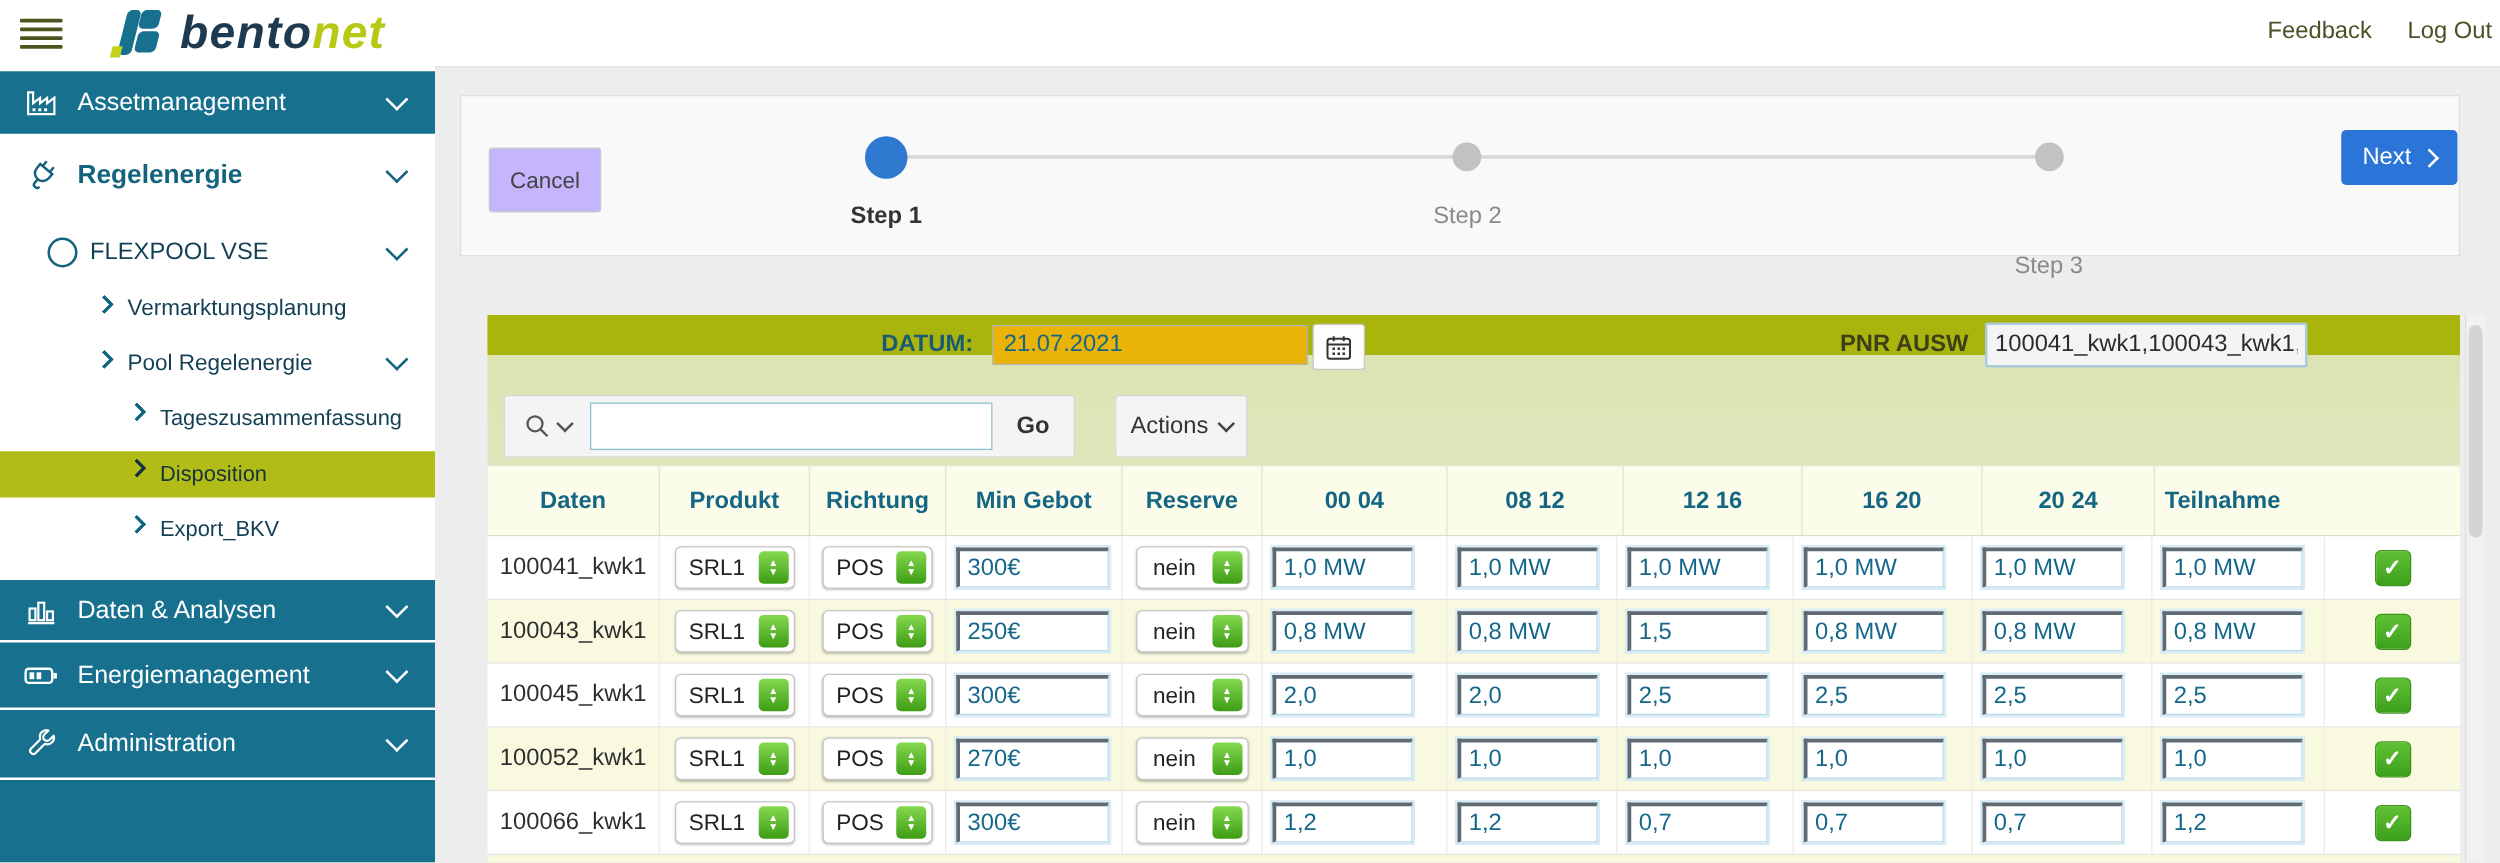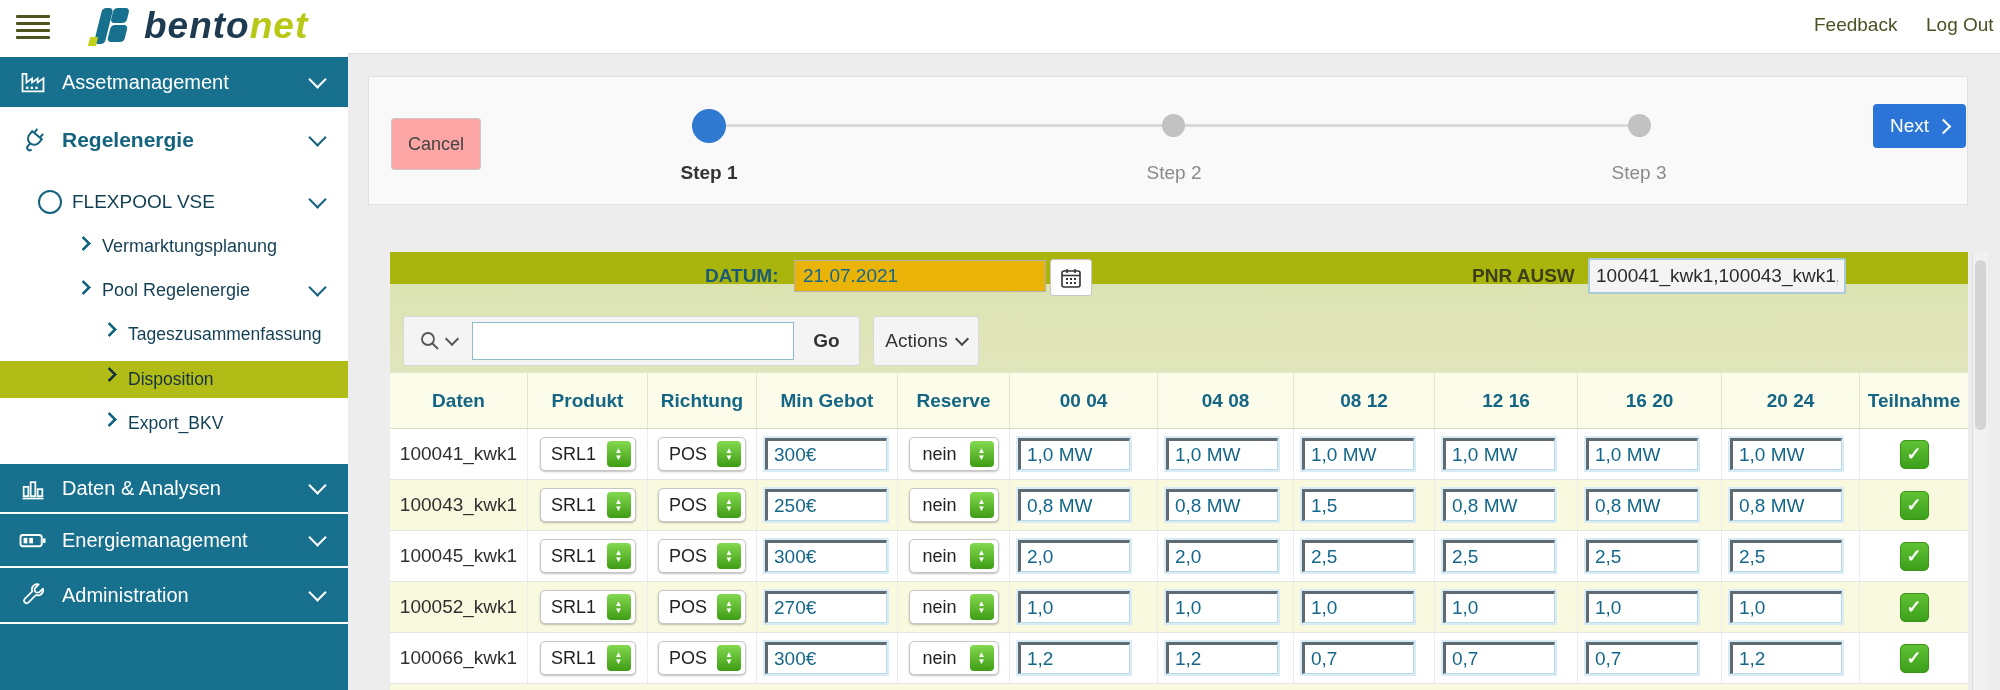--- a/index.html
+++ b/index.html
@@ -46,48 +46,48 @@
   .tree-txt1{position:absolute;left:102px;}
   .tree-chev2{position:absolute;left:104px;top:8px;}
   .tree-txt2{position:absolute;left:128px;font-size:17.5px;}
   #sb-disp .tree-txt2{color:#17323f;}
   #sb-daten{top:411px;height:48px;}
   #sb-ener{top:461px;height:52px;}
   #sb-admin{top:515px;height:54px;}
   #sb-fill{position:absolute;top:571px;height:66px;width:348px;background:#17708d;}
   
   #wizard{position:absolute;left:368px;top:76px;width:1600px;height:129px;background:#f9f9f9;border:1px solid #e0e0e0;box-sizing:border-box;}
-  #cancel-btn{position:absolute;left:22px;top:41px;width:88px;height:50px;background:#fca5a5;border:1px solid #c9c9c9;border-radius:3px;font-size:18px;color:#444;display:flex;align-items:center;justify-content:center;cursor:pointer;text-align:right;}
+  #cancel-btn{position:absolute;left:22px;top:41px;width:88px;height:50px;background:#c4b5fd;border:1px solid #c9c9c9;border-radius:3px;font-size:18px;color:#444;display:flex;align-items:center;justify-content:center;cursor:pointer;text-align:right;}
   #steptrack{position:absolute;left:340px;top:47px;width:932px;height:3px;background:#d8d8d8;}
   .stepdot{position:absolute;border-radius:50%;}
   .dot-active{width:34px;height:34px;background:#3079d1;top:32px;}
   .dot-idle{width:23px;height:23px;background:#c2c2c2;top:37px;}
   #dot1{left:323px;} #dot2{left:793px;} #dot3{left:1259px;}
   .steplabel{position:absolute;top:85px;width:120px;text-align:center;font-size:19px;}
   #lab1{left:280px;font-weight:bold;color:#333;}
   #lab2{left:745px;color:#8a8a8a;}
-  #lab3{left:1210px;color:#8a8a8a;}
+  #lab3{left:1210px;color:#8a8a8a;margin-top:40px;}
   #next-btn{position:absolute;left:1504px;top:27px;width:93px;height:44px;background:#2b74d8;border-radius:4px;color:#fff;font-size:19px;display:flex;align-items:center;justify-content:center;gap:9px;cursor:pointer;}
   #next-btn .chv{width:9px;height:9px;border-top:2.5px solid #fff;border-right:2.5px solid #fff;transform:rotate(45deg);}
   
   #panel{position:absolute;left:390px;top:252px;width:1578px;height:438px;background:linear-gradient(#dbe2b0,#eef1d8);}
   #greenbar{position:absolute;left:0;top:0;width:1578px;height:32px;background:#a9b50d;}
   #datum-label{position:absolute;left:315px;top:13px;font-size:19px;font-weight:bold;color:#1b5a74;}
   #datum-input{position:absolute;left:404px;top:8px;width:252px;height:32px;background:#eab308;border:1px solid #b2b2b2;color:#15678a;font-size:19px;padding:0 8px;font-family:"Liberation Sans",sans-serif;box-sizing:border-box;}
   #cal-btn{position:absolute;left:660px;top:7px;width:40px;height:35px;background:#fdfdfd;border:1px solid #c6c6c6;border-radius:3px;display:flex;align-items:center;justify-content:center;cursor:pointer;}
   #pnr-label{position:absolute;left:1082px;top:13px;font-size:19px;font-weight:bold;color:#3c3f17;}
   #pnr-input{position:absolute;left:1198px;top:6px;width:258px;height:36px;background:#f4f4f4;border:2px solid #a9cbdb;border-radius:2px;color:#2b2b2b;font-size:19px;padding:0 6px;font-family:"Liberation Sans",sans-serif;box-sizing:border-box;}
   
   #toolbar{position:absolute;left:0;top:50px;width:1578px;height:70px;}
   #search-group{position:absolute;left:13px;top:14px;width:457px;height:50px;background:#f4f4f4;border:1px solid #d8d8d8;border-radius:3px;box-sizing:border-box;display:flex;align-items:center;}
   #mag-btn{width:68px;height:100%;display:flex;align-items:center;justify-content:center;gap:6px;cursor:pointer;}
   #mag-btn .chv{width:8px;height:8px;border-right:2px solid #555;border-bottom:2px solid #555;transform:rotate(45deg);margin-top:-4px;}
   #search-input{width:322px;height:38px;border:1px solid #8fbccc;background:#fff;font-size:18px;padding:0 8px;font-family:"Liberation Sans",sans-serif;box-sizing:border-box;}
   #go-btn{flex:1;text-align:center;font-weight:bold;font-size:19px;color:#333;cursor:pointer;}
-  #actions-btn{position:absolute;left:483px;top:14px;width:106px;height:50px;background:#f4f4f4;border:1px solid #d8d8d8;border-radius:3px;box-sizing:border-box;display:flex;align-items:center;justify-content:center;gap:9px;font-size:19px;color:#333;cursor:pointer;}
+  #actions-btn{position:absolute;left:502px;top:14px;width:106px;height:50px;background:#f4f4f4;border:1px solid #d8d8d8;border-radius:3px;box-sizing:border-box;display:flex;align-items:center;justify-content:center;gap:9px;font-size:19px;color:#333;cursor:pointer;}
   #actions-btn .chv{width:8px;height:8px;border-right:2px solid #444;border-bottom:2px solid #444;transform:rotate(45deg);margin-top:-4px;}
   
   #grid{position:absolute;left:0;top:120px;width:1578px;}
   .thead{display:flex;background:#fbfce9;border-top:1px solid #e6e7cf;border-bottom:1px solid #dcdcc6;}
   .th{height:55px;display:flex;align-items:center;justify-content:center;font-weight:bold;font-size:19px;color:#156584;border-right:1px solid #e3e4cc;box-sizing:border-box;}
   .th:last-child{border-right:none;}
   .trow{display:flex;background:#fff;border-bottom:1px solid #e4e4e4;}
   .trow.alt{background:#f8f9de;}
   .td{height:50px;display:flex;align-items:center;justify-content:center;border-right:1px solid #ececec;box-sizing:border-box;font-size:19px;color:#2f2f2f;}
   .td:last-child{border-right:none;}
@@ -278,21 +278,20 @@
   </div>
 
   <div id="grid">
     <div class="thead" id="thead">
         <div class="th c0">Daten</div>
         <div class="th c1">Produkt</div>
         <div class="th c2">Richtung</div>
         <div class="th c3">Min Gebot</div>
         <div class="th c4">Reserve</div>
         <div class="th c5">00 04</div>
-        <div class="th c6">04 08</div>
         <div class="th c7">08 12</div>
         <div class="th c8">12 16</div>
         <div class="th c9">16 20</div>
         <div class="th c10">20 24</div>
         <div class="th c11">Teilnahme</div>
       </div>
     <div id="tbody">
         <div class="trow">
           <div class="td c0">100041_kwk1</div>
           <div class="td c1">

